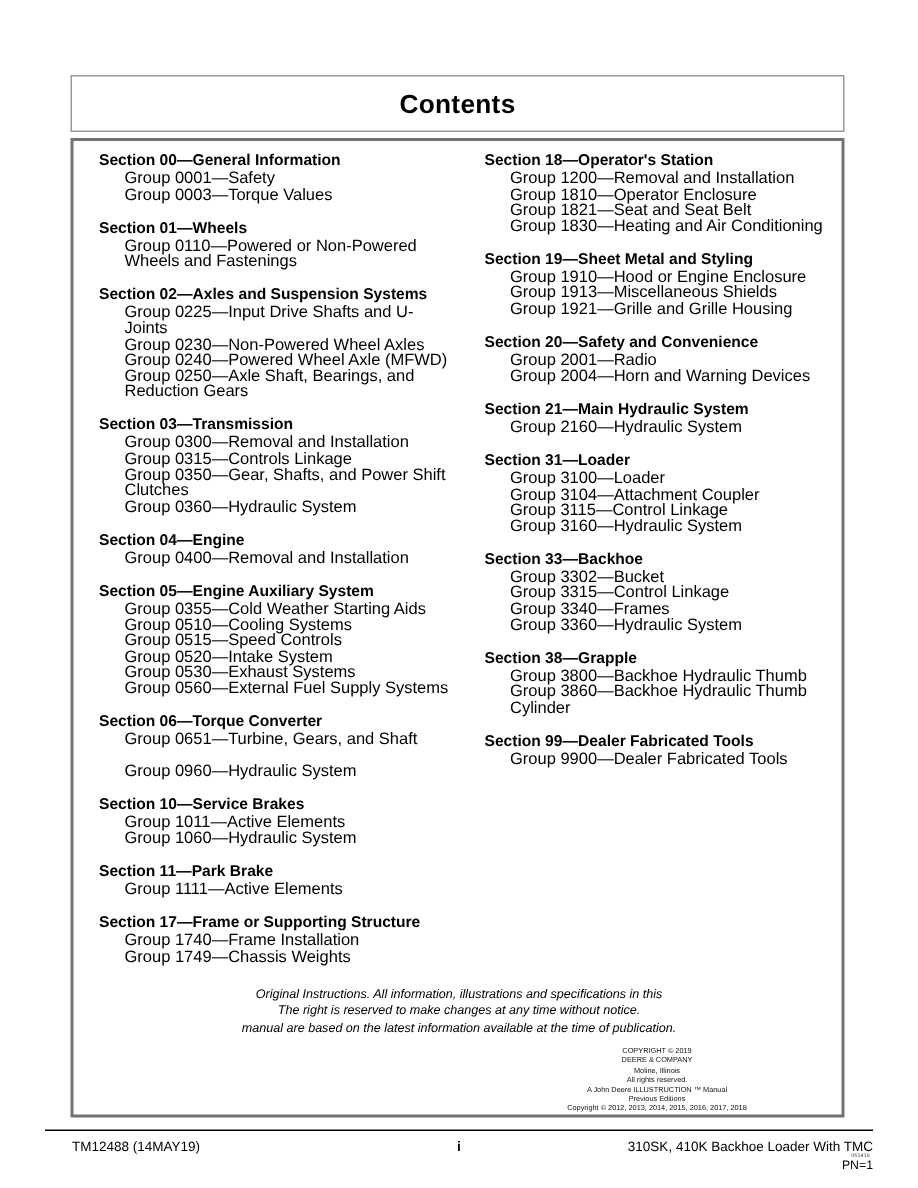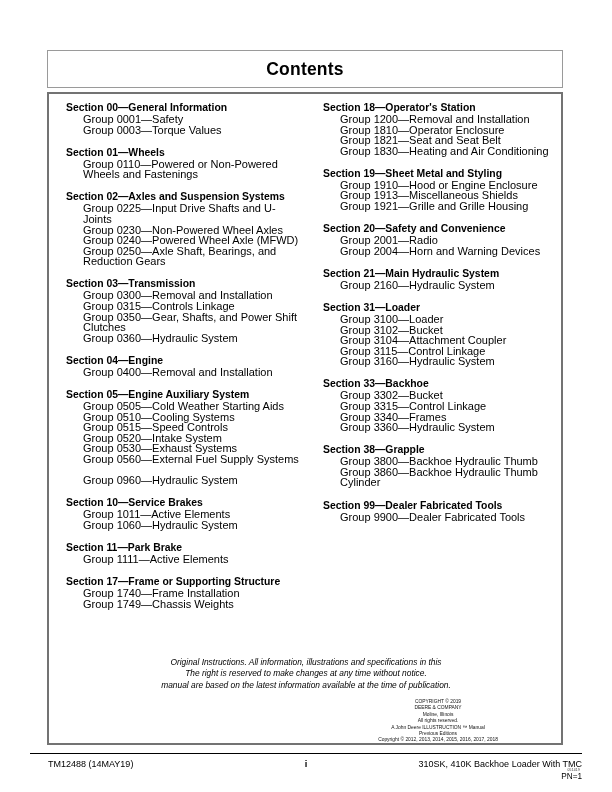--- a/index.html
+++ b/index.html
@@ -204,28 +204,32 @@
             <div class="group-line">Group 0315—Controls Linkage</div>
             <div class="group-line">Group 0350—Gear, Shafts, and Power Shift Clutches</div>
             <div class="group-line">Group 0360—Hydraulic System</div>
           </div>
           <div class="section-block">
             <div class="section-title">Section 04—Engine</div>
             <div class="group-line">Group 0400—Removal and Installation</div>
           </div>
           <div class="section-block">
             <div class="section-title">Section 05—Engine Auxiliary System</div>
-            <div class="group-line">Group 0505—Cold Weather Starting Aids</div>
+            <div class="group-line">Group 0355—Cold Weather Starting Aids</div>
             <div class="group-line">Group 0510—Cooling Systems</div>
             <div class="group-line">Group 0515—Speed Controls</div>
             <div class="group-line">Group 0520—Intake System</div>
             <div class="group-line">Group 0530—Exhaust Systems</div>
             <div class="group-line">Group 0560—External Fuel Supply Systems</div>
           </div>
           <div class="section-block">
+            <div class="section-title">Section 06—Torque Converter</div>
+            <div class="group-line">Group 0651—Turbine, Gears, and Shaft</div>
+          </div>
+          <div class="section-block">
             <div class="group-line">Group 0960—Hydraulic System</div>
           </div>
           <div class="section-block">
             <div class="section-title">Section 10—Service Brakes</div>
             <div class="group-line">Group 1011—Active Elements</div>
             <div class="group-line">Group 1060—Hydraulic System</div>
           </div>
           <div class="section-block">
             <div class="section-title">Section 11—Park Brake</div>
             <div class="group-line">Group 1111—Active Elements</div>
@@ -255,21 +259,20 @@
             <div class="group-line">Group 2001—Radio</div>
             <div class="group-line">Group 2004—Horn and Warning Devices</div>
           </div>
           <div class="section-block">
             <div class="section-title">Section 21—Main Hydraulic System</div>
             <div class="group-line">Group 2160—Hydraulic System</div>
           </div>
           <div class="section-block">
             <div class="section-title">Section 31—Loader</div>
             <div class="group-line">Group 3100—Loader</div>
-            <div class="group-line">Group 3102—Bucket</div>
             <div class="group-line">Group 3104—Attachment Coupler</div>
             <div class="group-line">Group 3115—Control Linkage</div>
             <div class="group-line">Group 3160—Hydraulic System</div>
           </div>
           <div class="section-block">
             <div class="section-title">Section 33—Backhoe</div>
             <div class="group-line">Group 3302—Bucket</div>
             <div class="group-line">Group 3315—Control Linkage</div>
             <div class="group-line">Group 3340—Frames</div>
             <div class="group-line">Group 3360—Hydraulic System</div>

